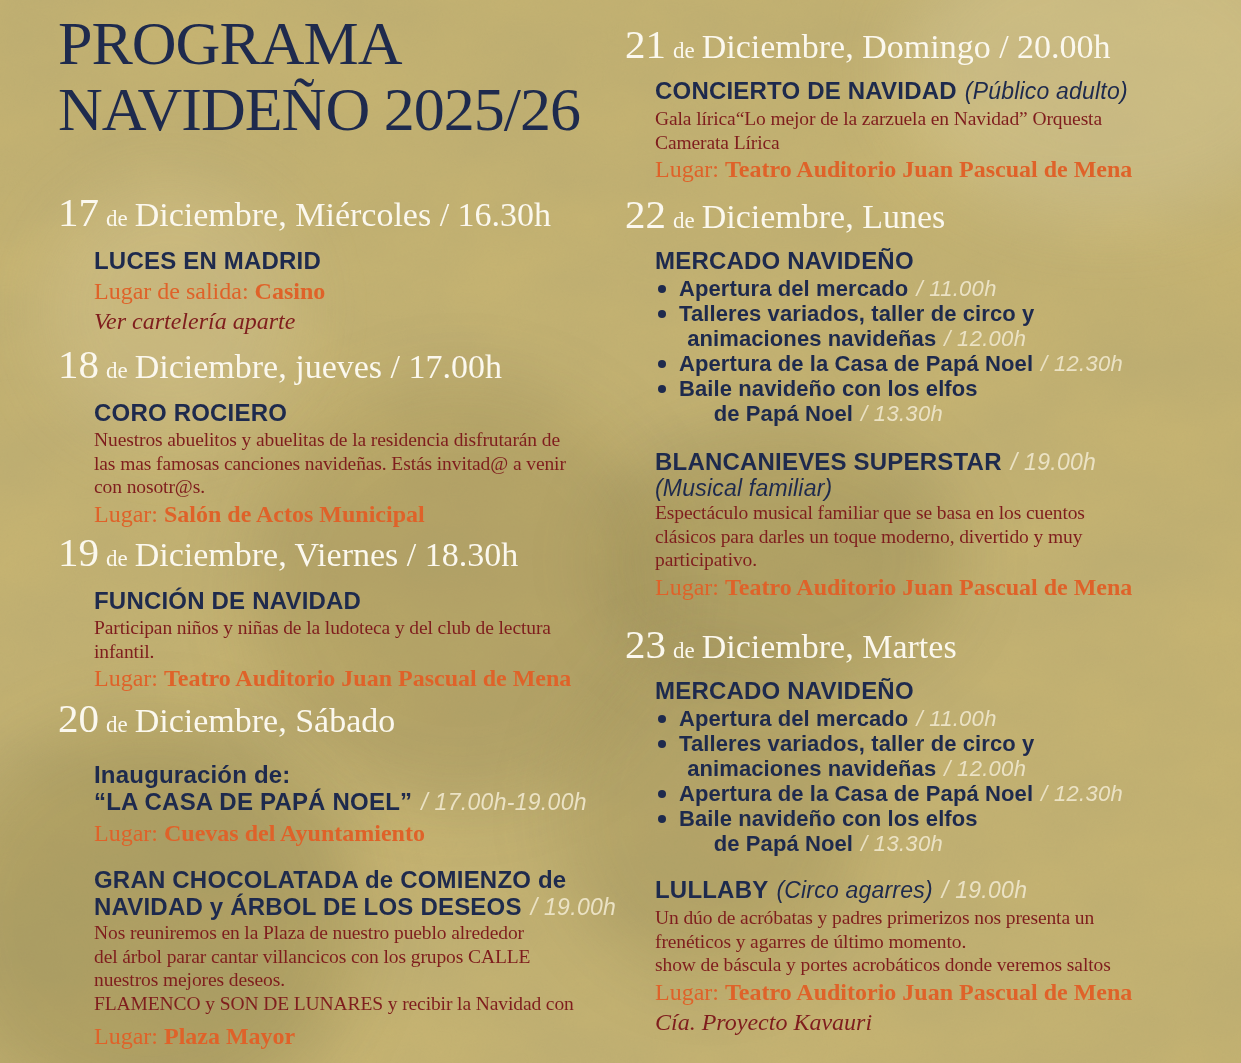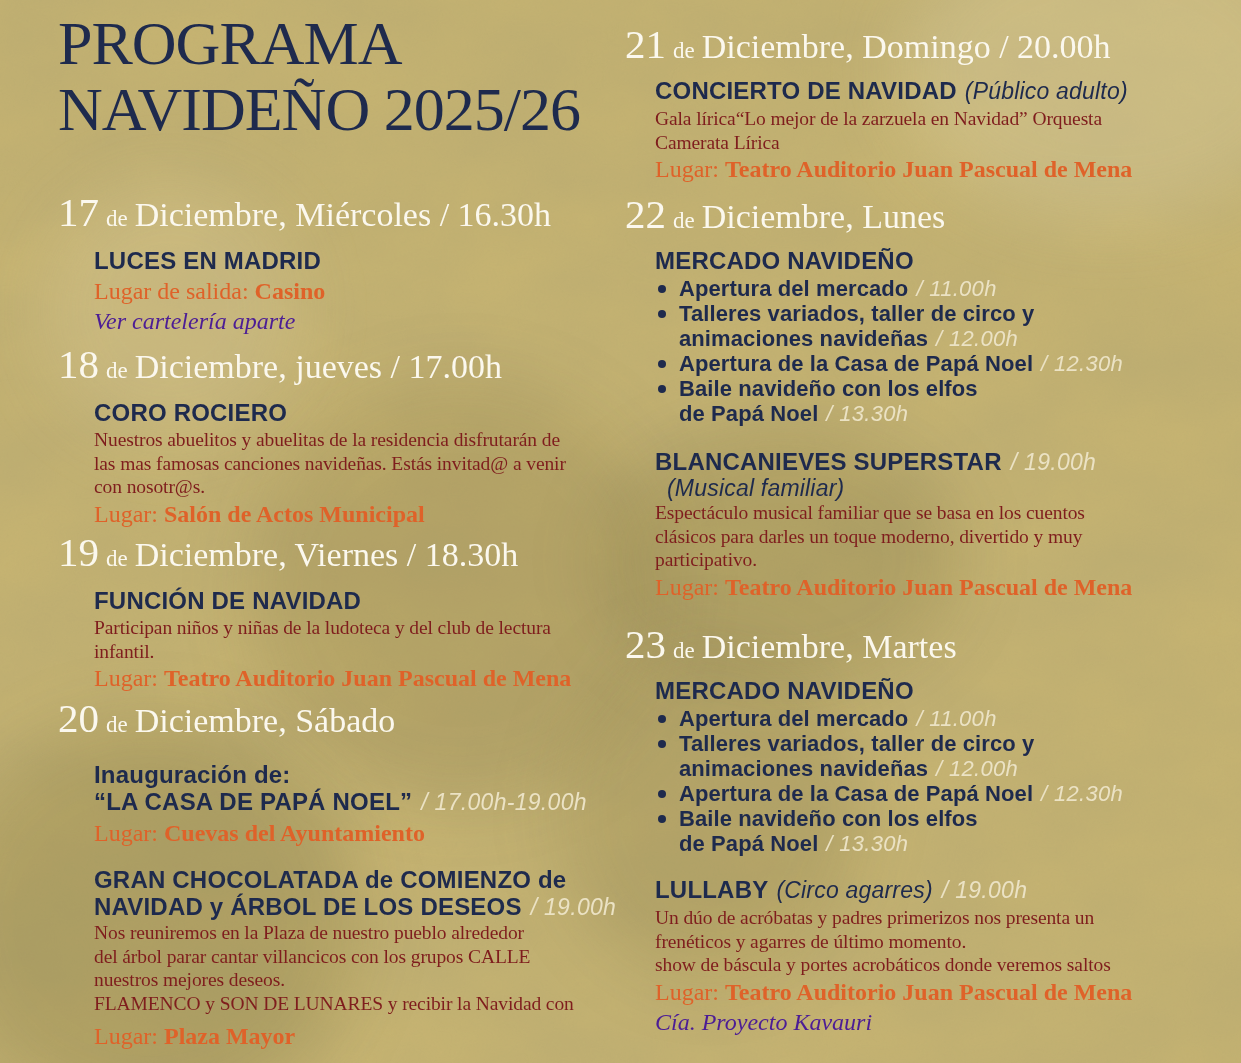--- a/index.html
+++ b/index.html
@@ -28,28 +28,28 @@
 
   .evt{padding-left:36px;}
   .col-right .evt{padding-left:30px;}
 
   .evt-title{font-family:"Liberation Sans","DejaVu Sans",sans-serif;font-weight:700;
              color:#1e2a4d;font-size:24px;line-height:27px;letter-spacing:.2px;}
   .time{font-family:"Liberation Sans","DejaVu Sans",sans-serif;font-style:italic;font-weight:400;
         color:#ebe2c4;font-size:23px;letter-spacing:.3px;margin-left:9px;}
   .paren{font-family:Liberation Sans, sans-serif;font-style:italic;font-weight:500;
          color:#1e2a4d;font-size:23px;margin-left:8px;letter-spacing:.2px;}
-  .paren.block{display:block;margin-left:12px;line-height:25px;}
+  .paren.block{display:block;margin-left:0;line-height:25px;}
 
   .desc{color:#7f1d1d;font-size:19.5px;line-height:23.5px;letter-spacing:-.1px;}
   .lugar{color:#df6229;font-size:24px;line-height:30px;}
   .lugar .value{font-weight:700;}
-  .note-ital{color:#4c1d95;font-size:24px;line-height:30px;font-style:italic;}
-
-  .bullets{margin-top:2px;}
+  .note-ital{color:#7f1d1d;font-size:24px;line-height:30px;font-style:italic;}
+
+  .bullets{margin-top:2px;text-align:center;}
   .bullet{display:flex;align-items:flex-start;}
   .dot{flex:0 0 auto;width:8px;height:8px;border-radius:50%;background:#1e2a4d;margin:9px 13px 0 3px;}
   .btext{font-family:"Liberation Sans","DejaVu Sans",sans-serif;font-weight:700;color:#1e2a4d;
          font-size:22px;line-height:25px;letter-spacing:.1px;}
   .btext .time{font-size:22px;margin-left:8px;}
 
   .mt2{margin-top:2px;}.mt4{}.mt6{margin-top:6px;}.mt8{margin-top:8px;}.mt16{margin-top:16px;}.mt18{margin-top:18px;}.mt20{margin-top:20px;}.mt22{margin-top:22px;}
 </style>
 </head>
 <body>

